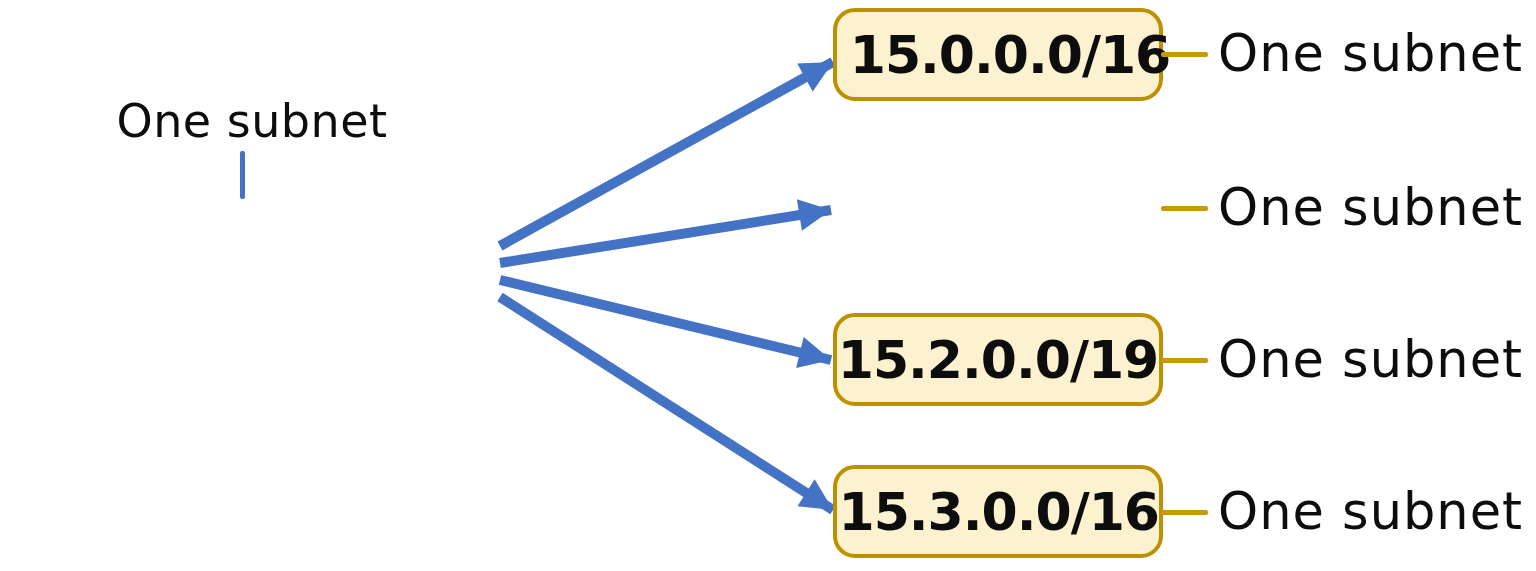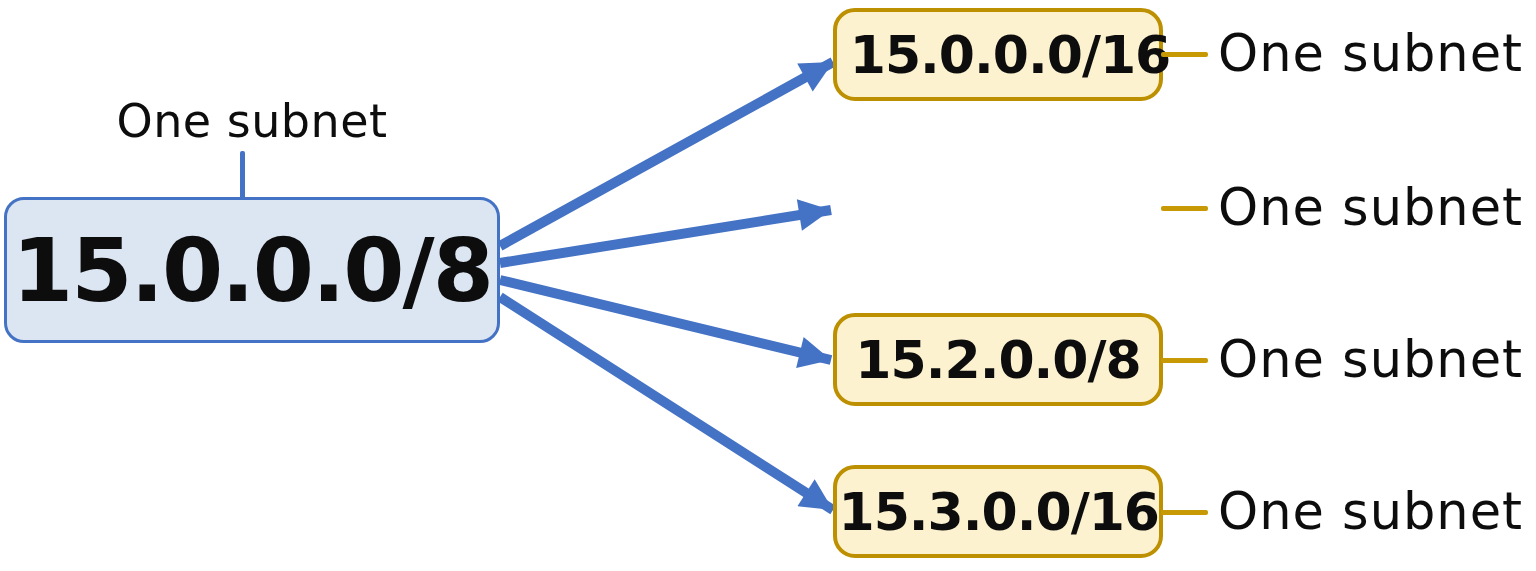--- a/index.html
+++ b/index.html
@@ -114,35 +114,32 @@
       </marker>
     </defs>
     <line x1="500" y1="246" x2="833" y2="62" marker-end="url(#ah)"></line>
     <line x1="500" y1="263" x2="831" y2="210" marker-end="url(#ah)"></line>
     <line x1="500" y1="280" x2="831" y2="360" marker-end="url(#ah)"></line>
     <line x1="500" y1="297" x2="833" y2="510" marker-end="url(#ah)"></line>
   </svg>
 
   <div class="annotation source-annotation">One subnet</div>
   <div class="tick source-tick"></div>
-  <div class="box source-box">
-    <span>15.0.0.0/8</span>
-  </div>
 
   <div class="box subnet-box r0">
     <span>15.0.0.0/16</span>
   </div>
   <div class="tick subnet-tick r0"></div>
   <div class="annotation subnet-annotation r0">One subnet</div>
 
   <div class="tick subnet-tick r1"></div>
   <div class="annotation subnet-annotation r1">One subnet</div>
 
   <div class="box subnet-box r2">
-    <span>15.2.0.0/8</span>
+    <span>15.2.0.0/19</span>
   </div>
   <div class="tick subnet-tick r2"></div>
   <div class="annotation subnet-annotation r2">One subnet</div>
 
   <div class="box subnet-box r3">
     <span>15.3.0.0/16</span>
   </div>
   <div class="tick subnet-tick r3"></div>
   <div class="annotation subnet-annotation r3">One subnet</div>
 

